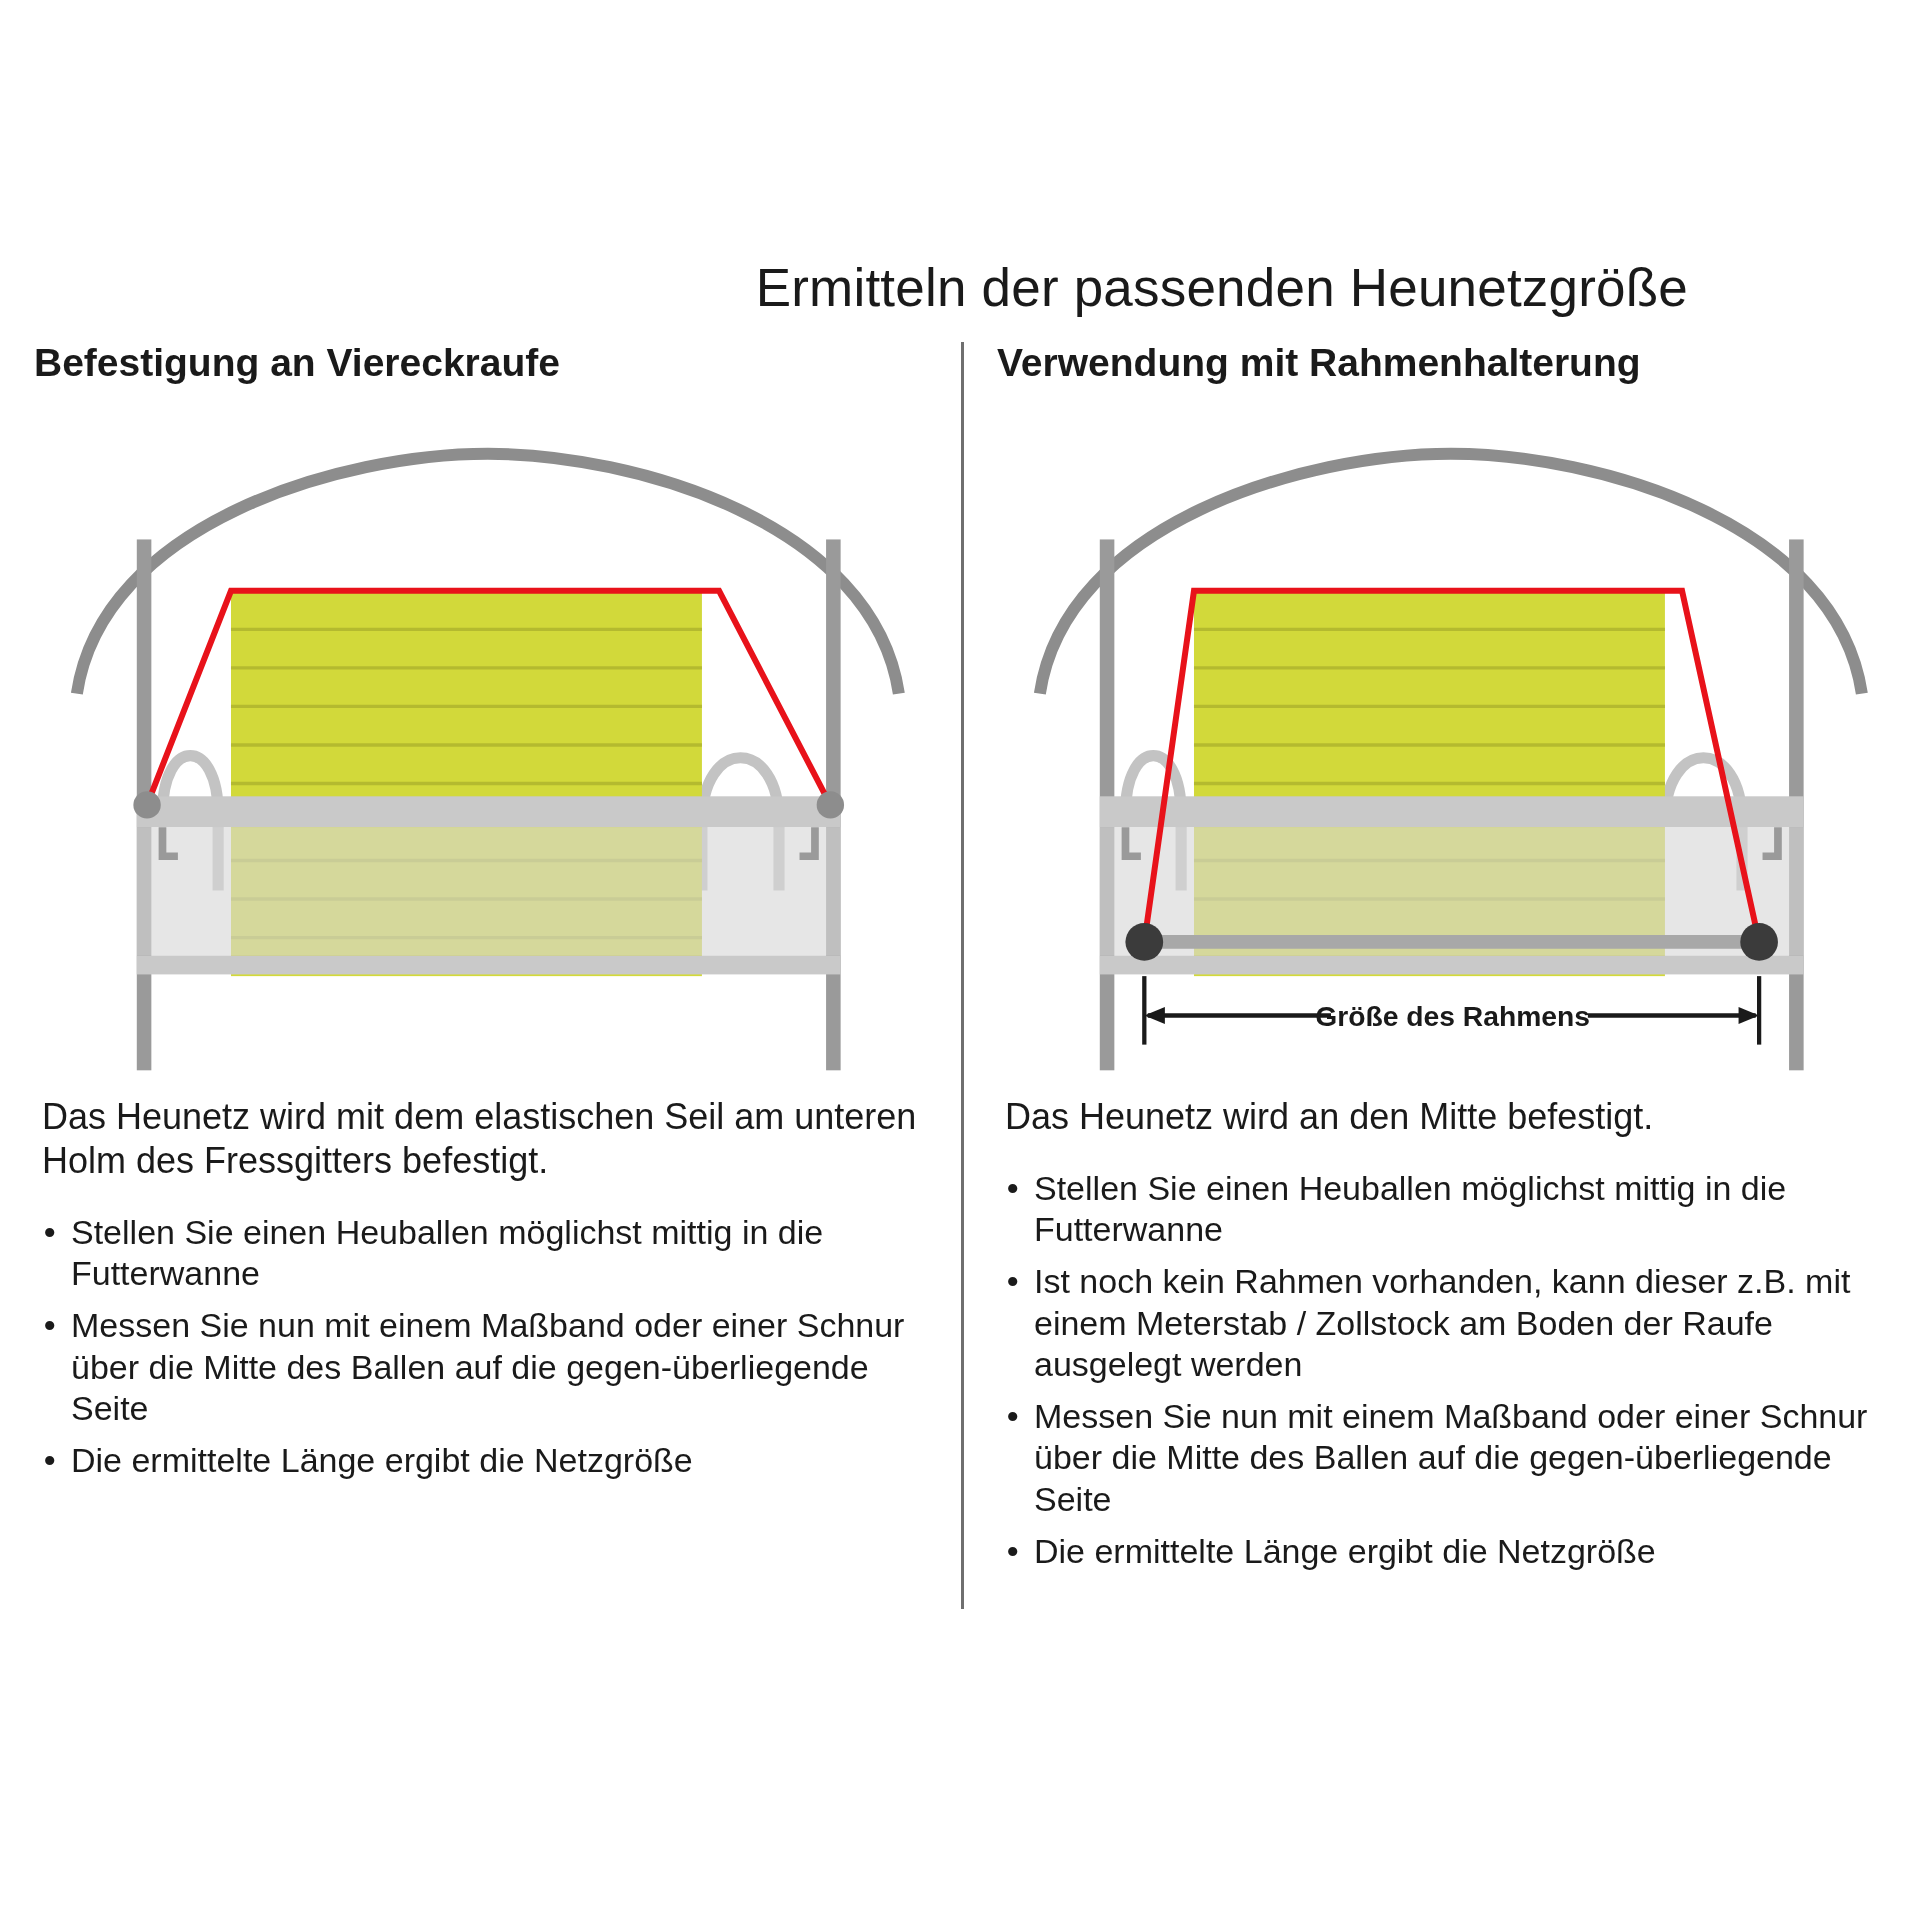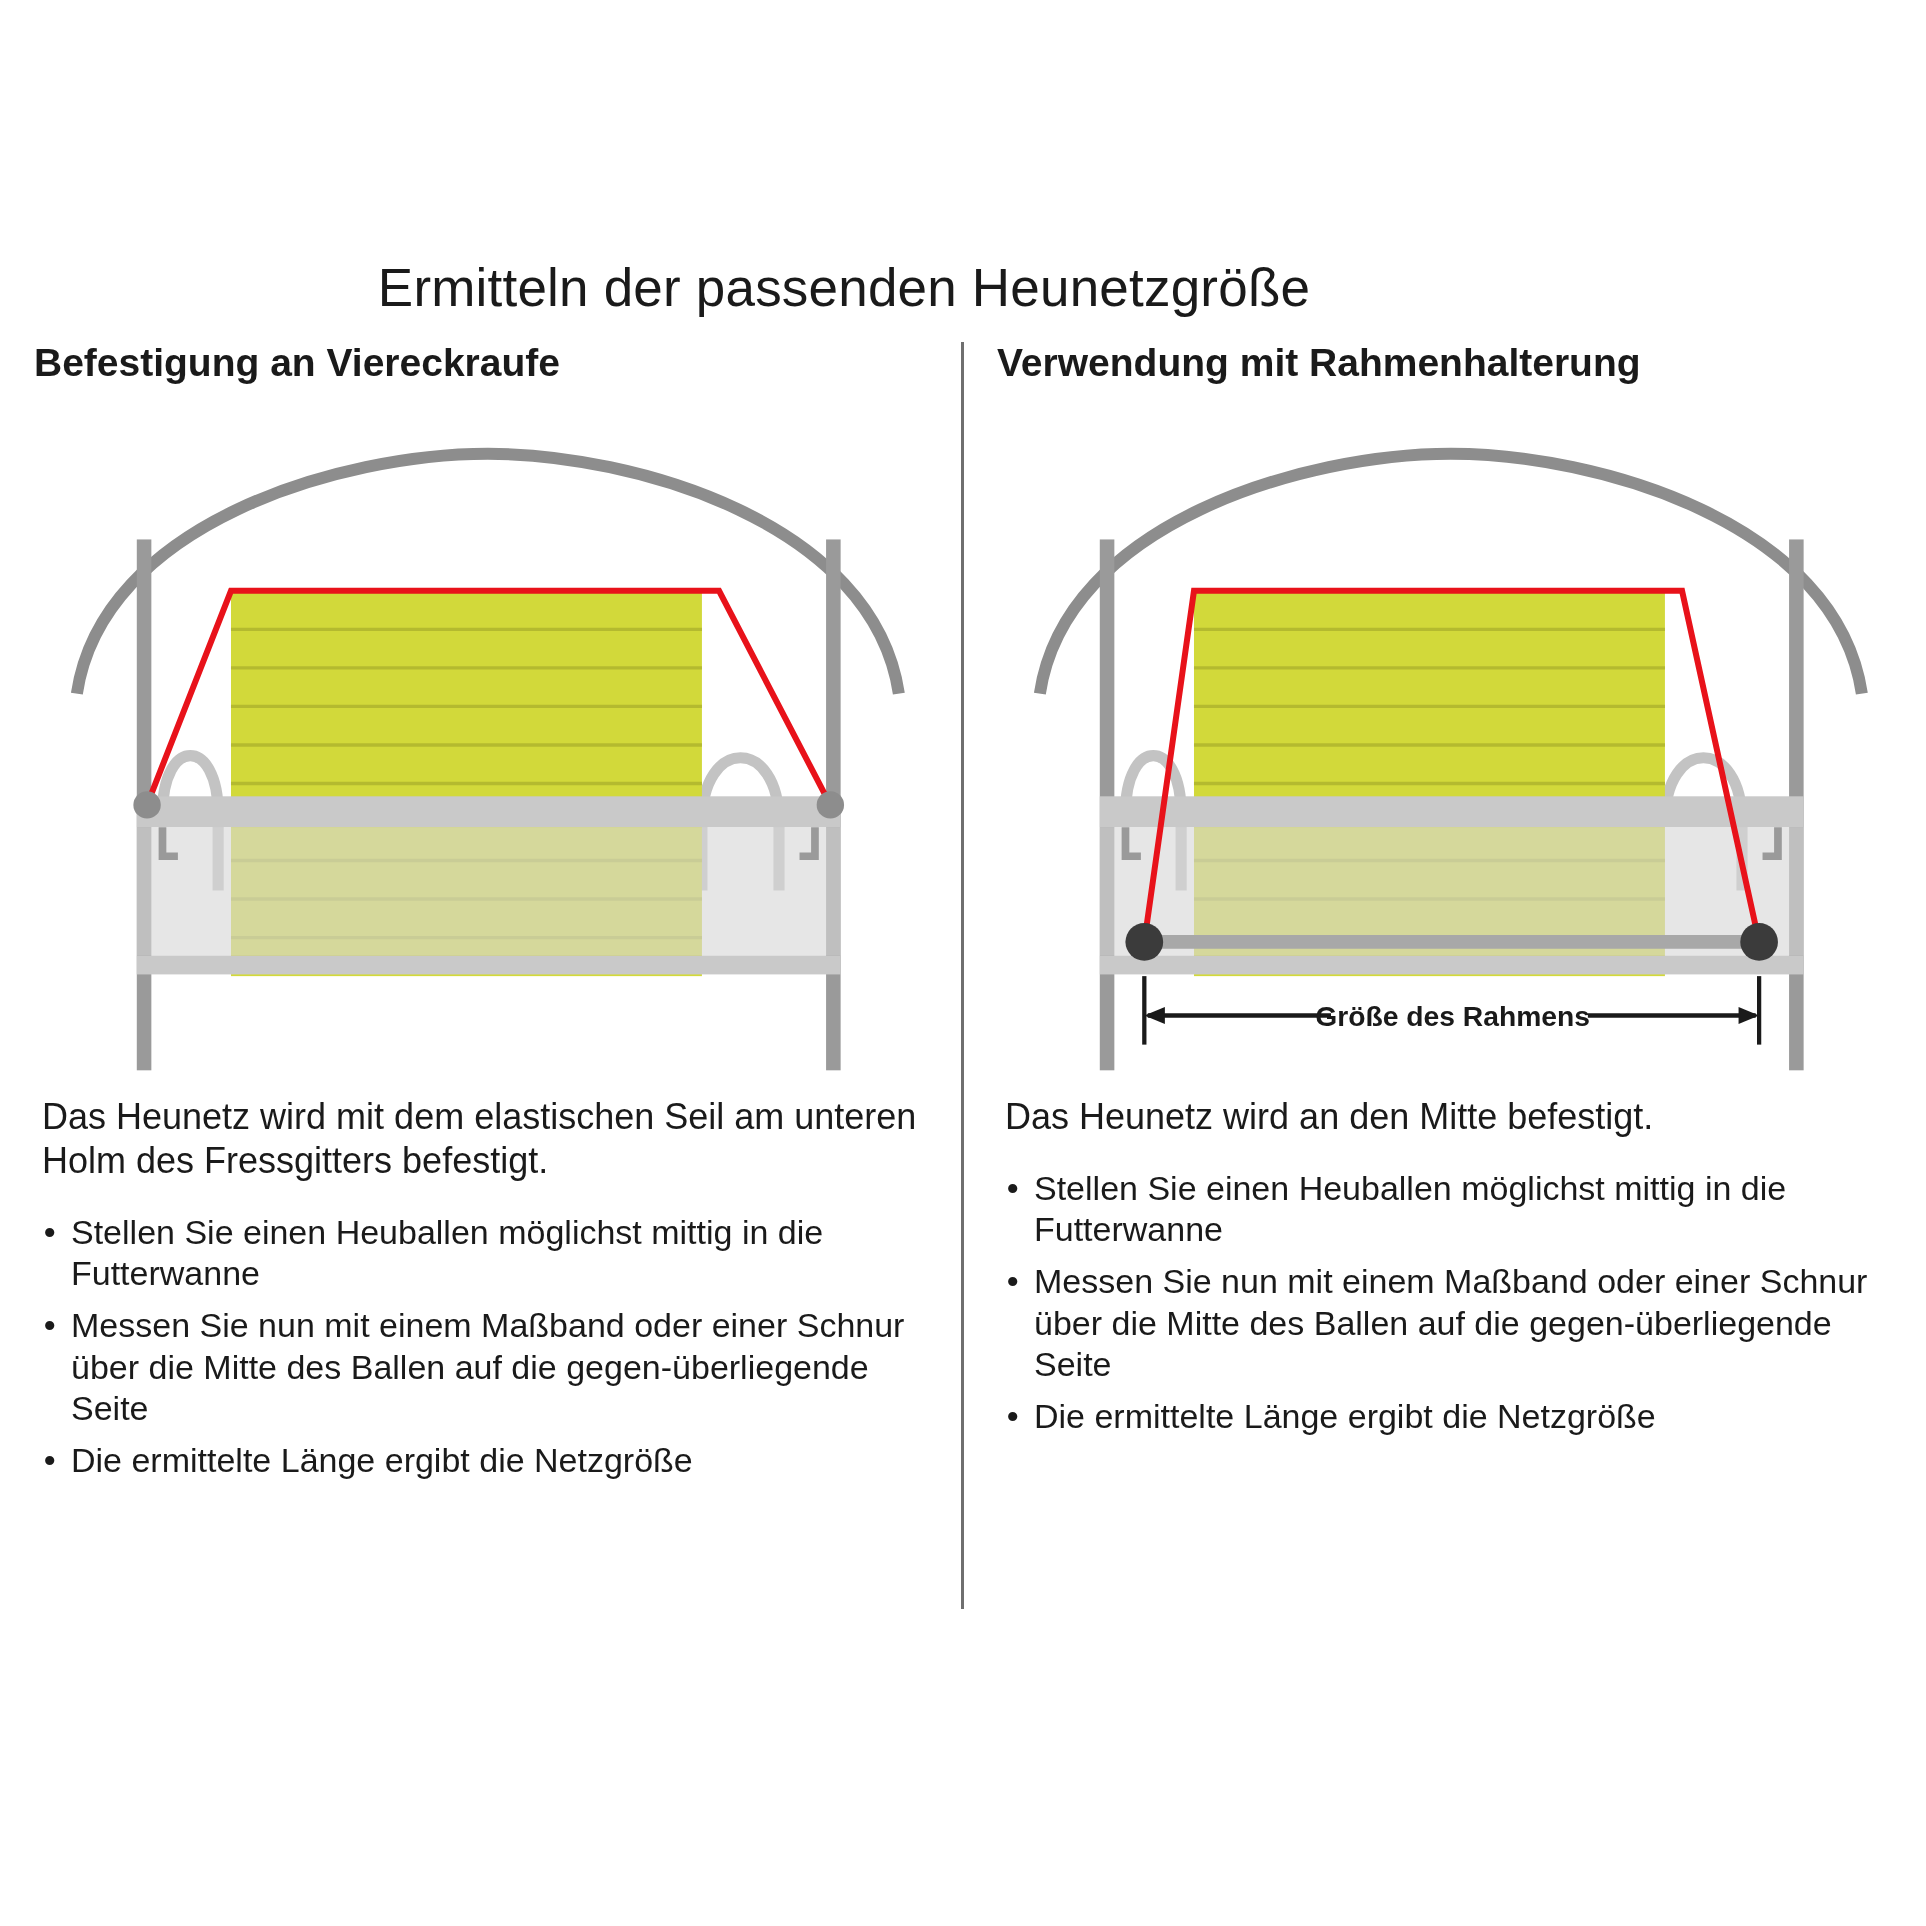--- a/index.html
+++ b/index.html
@@ -18,21 +18,21 @@
     position: relative;
     width: 1926px;
     height: 1926px;
     box-sizing: border-box;
   }
   .main-title {
     position: absolute;
     top: 257px;
     left: 0;
     width: 1688px;
-    text-align: center;
+    text-align: right;
     font-size: 53px;
     font-weight: 400;
     letter-spacing: 0.2px;
   }
   .divider {
     position: absolute;
     left: 961px;
     top: 342px;
     width: 3.4px;
     height: 1267px;
@@ -216,20 +216,21 @@
         <polygon points="890,706 866,696 866,716" fill="#1a1a1a"></polygon>
         <rect x="390" y="686" width="300" height="42" fill="#ffffff"></rect>
         <text x="532" y="718" text-anchor="middle" font-family="Liberation Sans, sans-serif" font-size="33" font-weight="bold" fill="#1a1a1a">Größe des Rahmens</text>
       </svg>
     </div>
 
     <div class="text-block">
       <p class="lead">Das Heunetz wird an den Mitte befestigt.</p>
       <ul class="bullets">
         <li>Stellen Sie einen Heuballen möglichst mittig in die Futterwanne</li>
+        <li>Ist noch kein Rahmen vorhanden, kann dieser z.B. mit einem Meterstab / Zollstock am Boden der Raufe ausgelegt werden</li>
         <li>Messen Sie nun mit einem Maßband oder einer Schnur über die Mitte des Ballen auf die gegen-überliegende Seite</li>
         <li>Die ermittelte Länge ergibt die Netzgröße</li>
       </ul>
     </div>
   </div>
 
 </div>
 
 
 </body></html>

